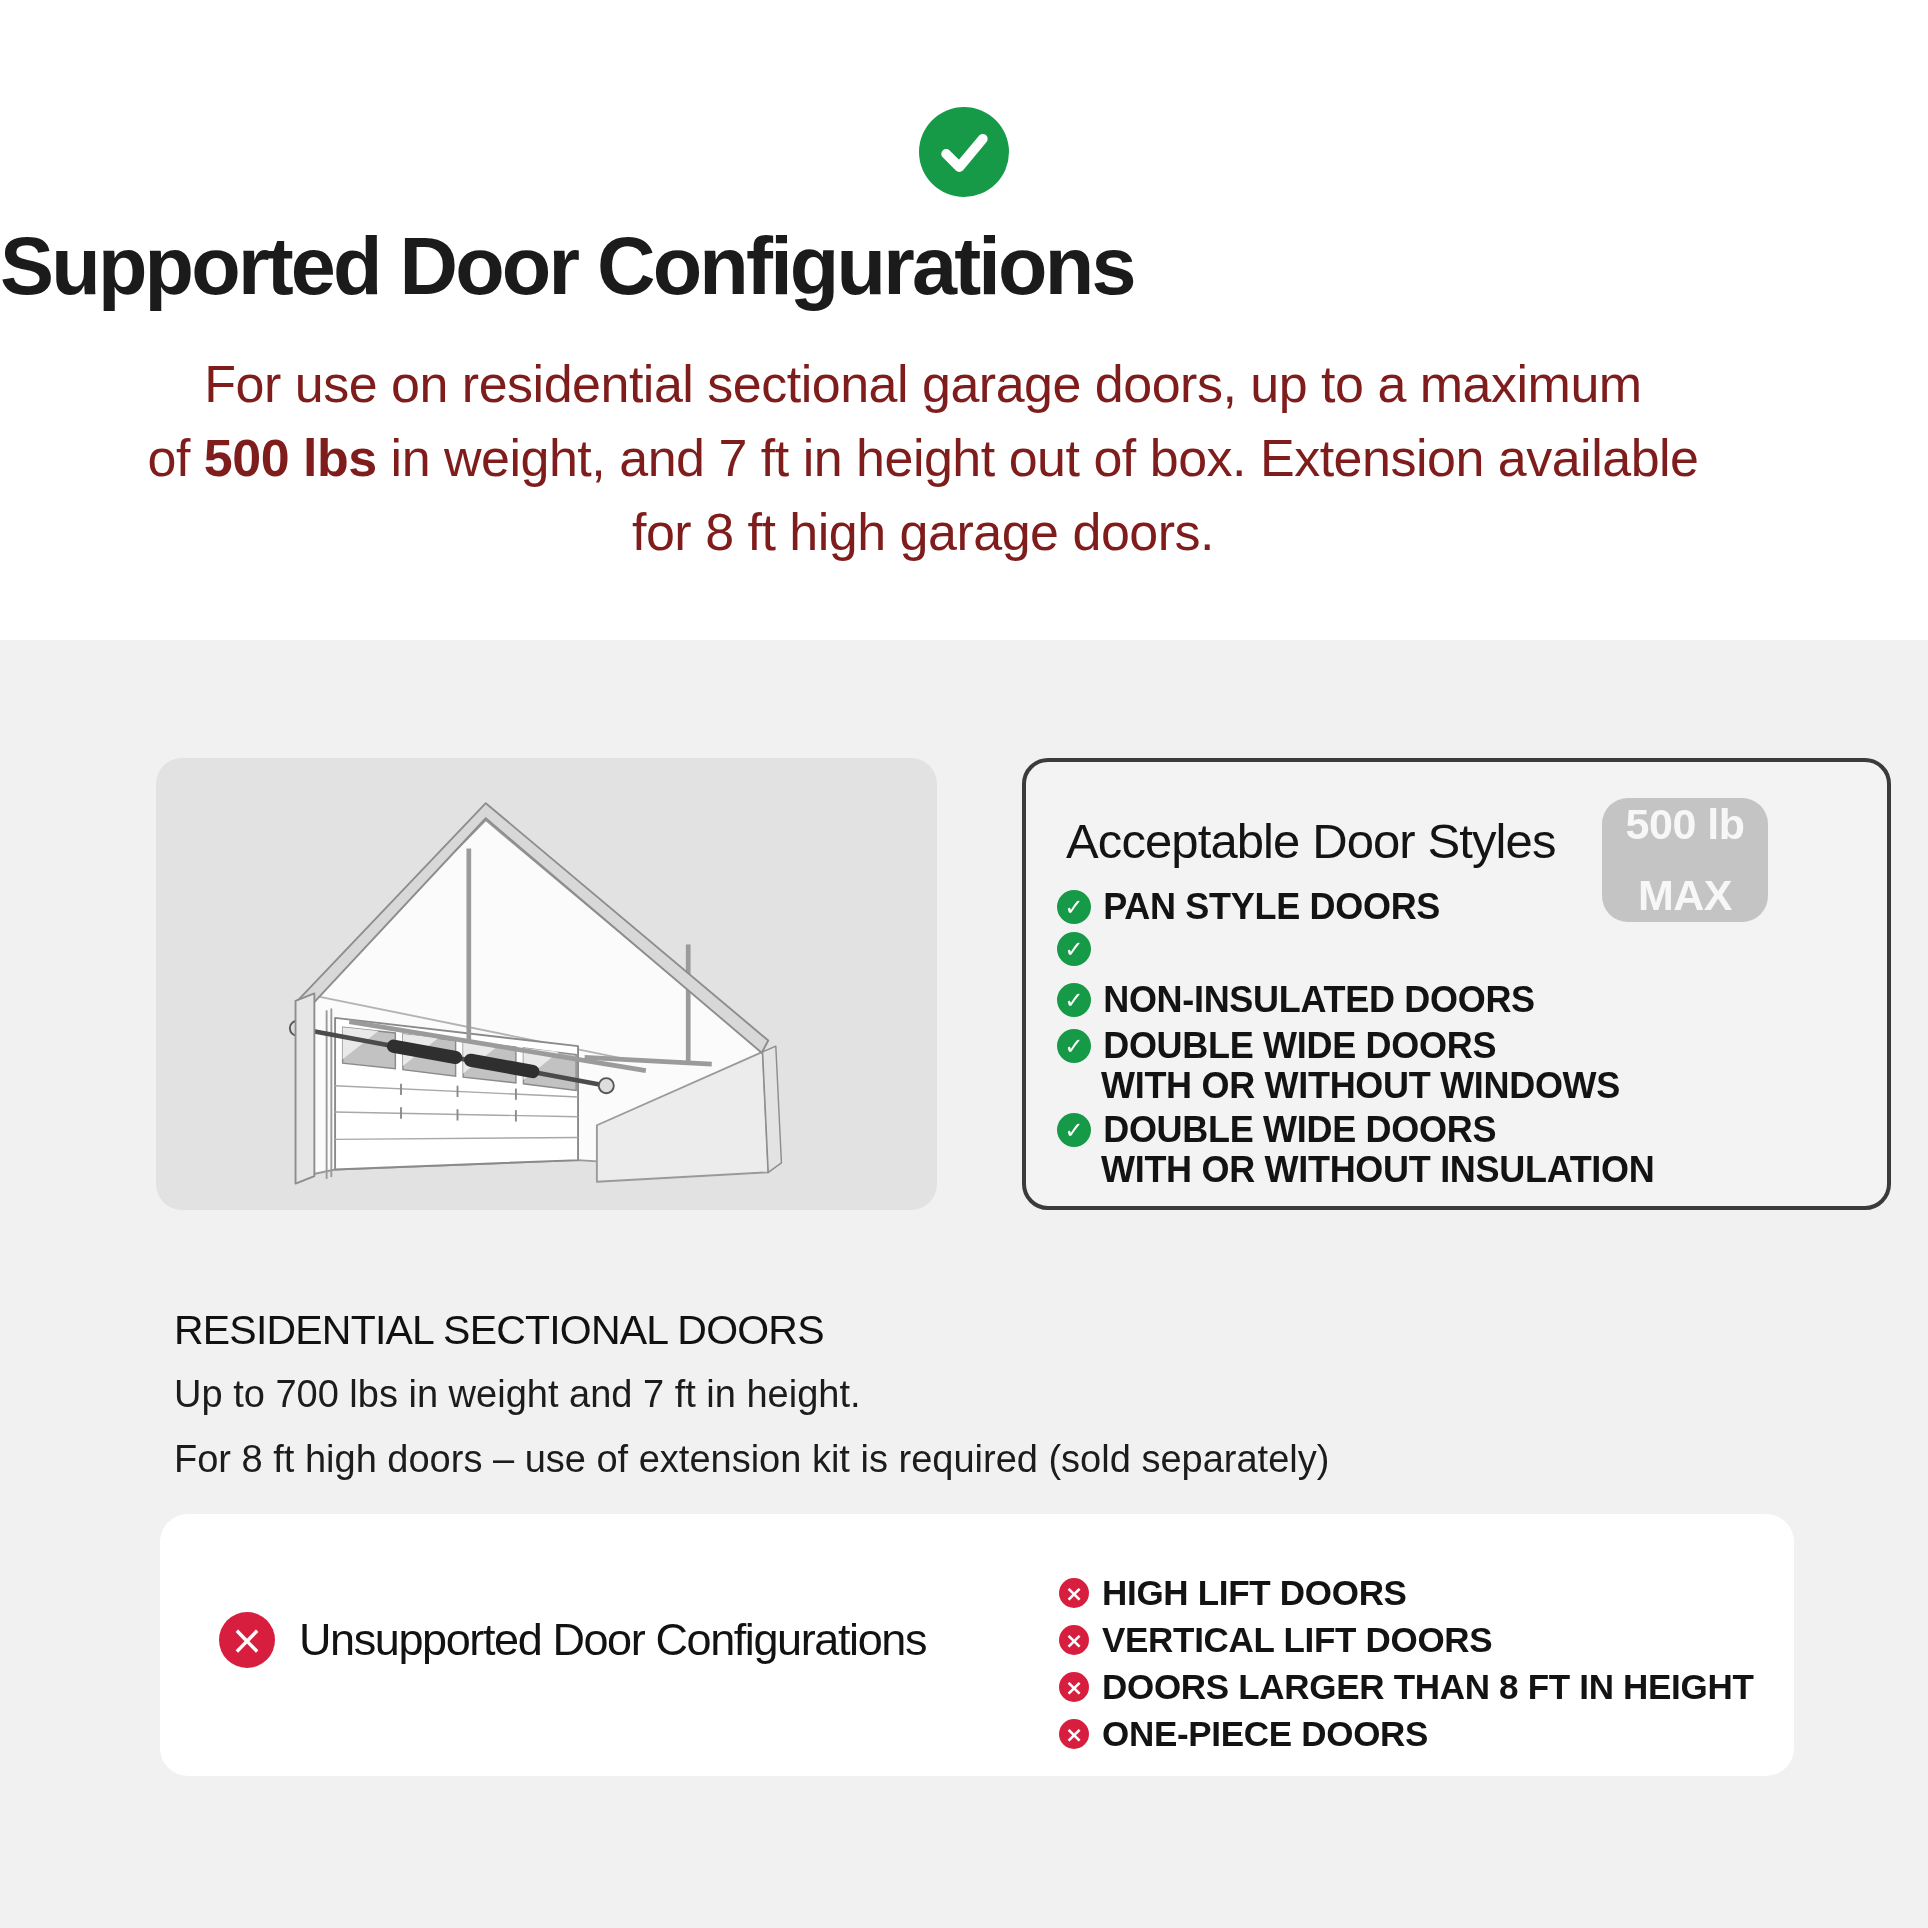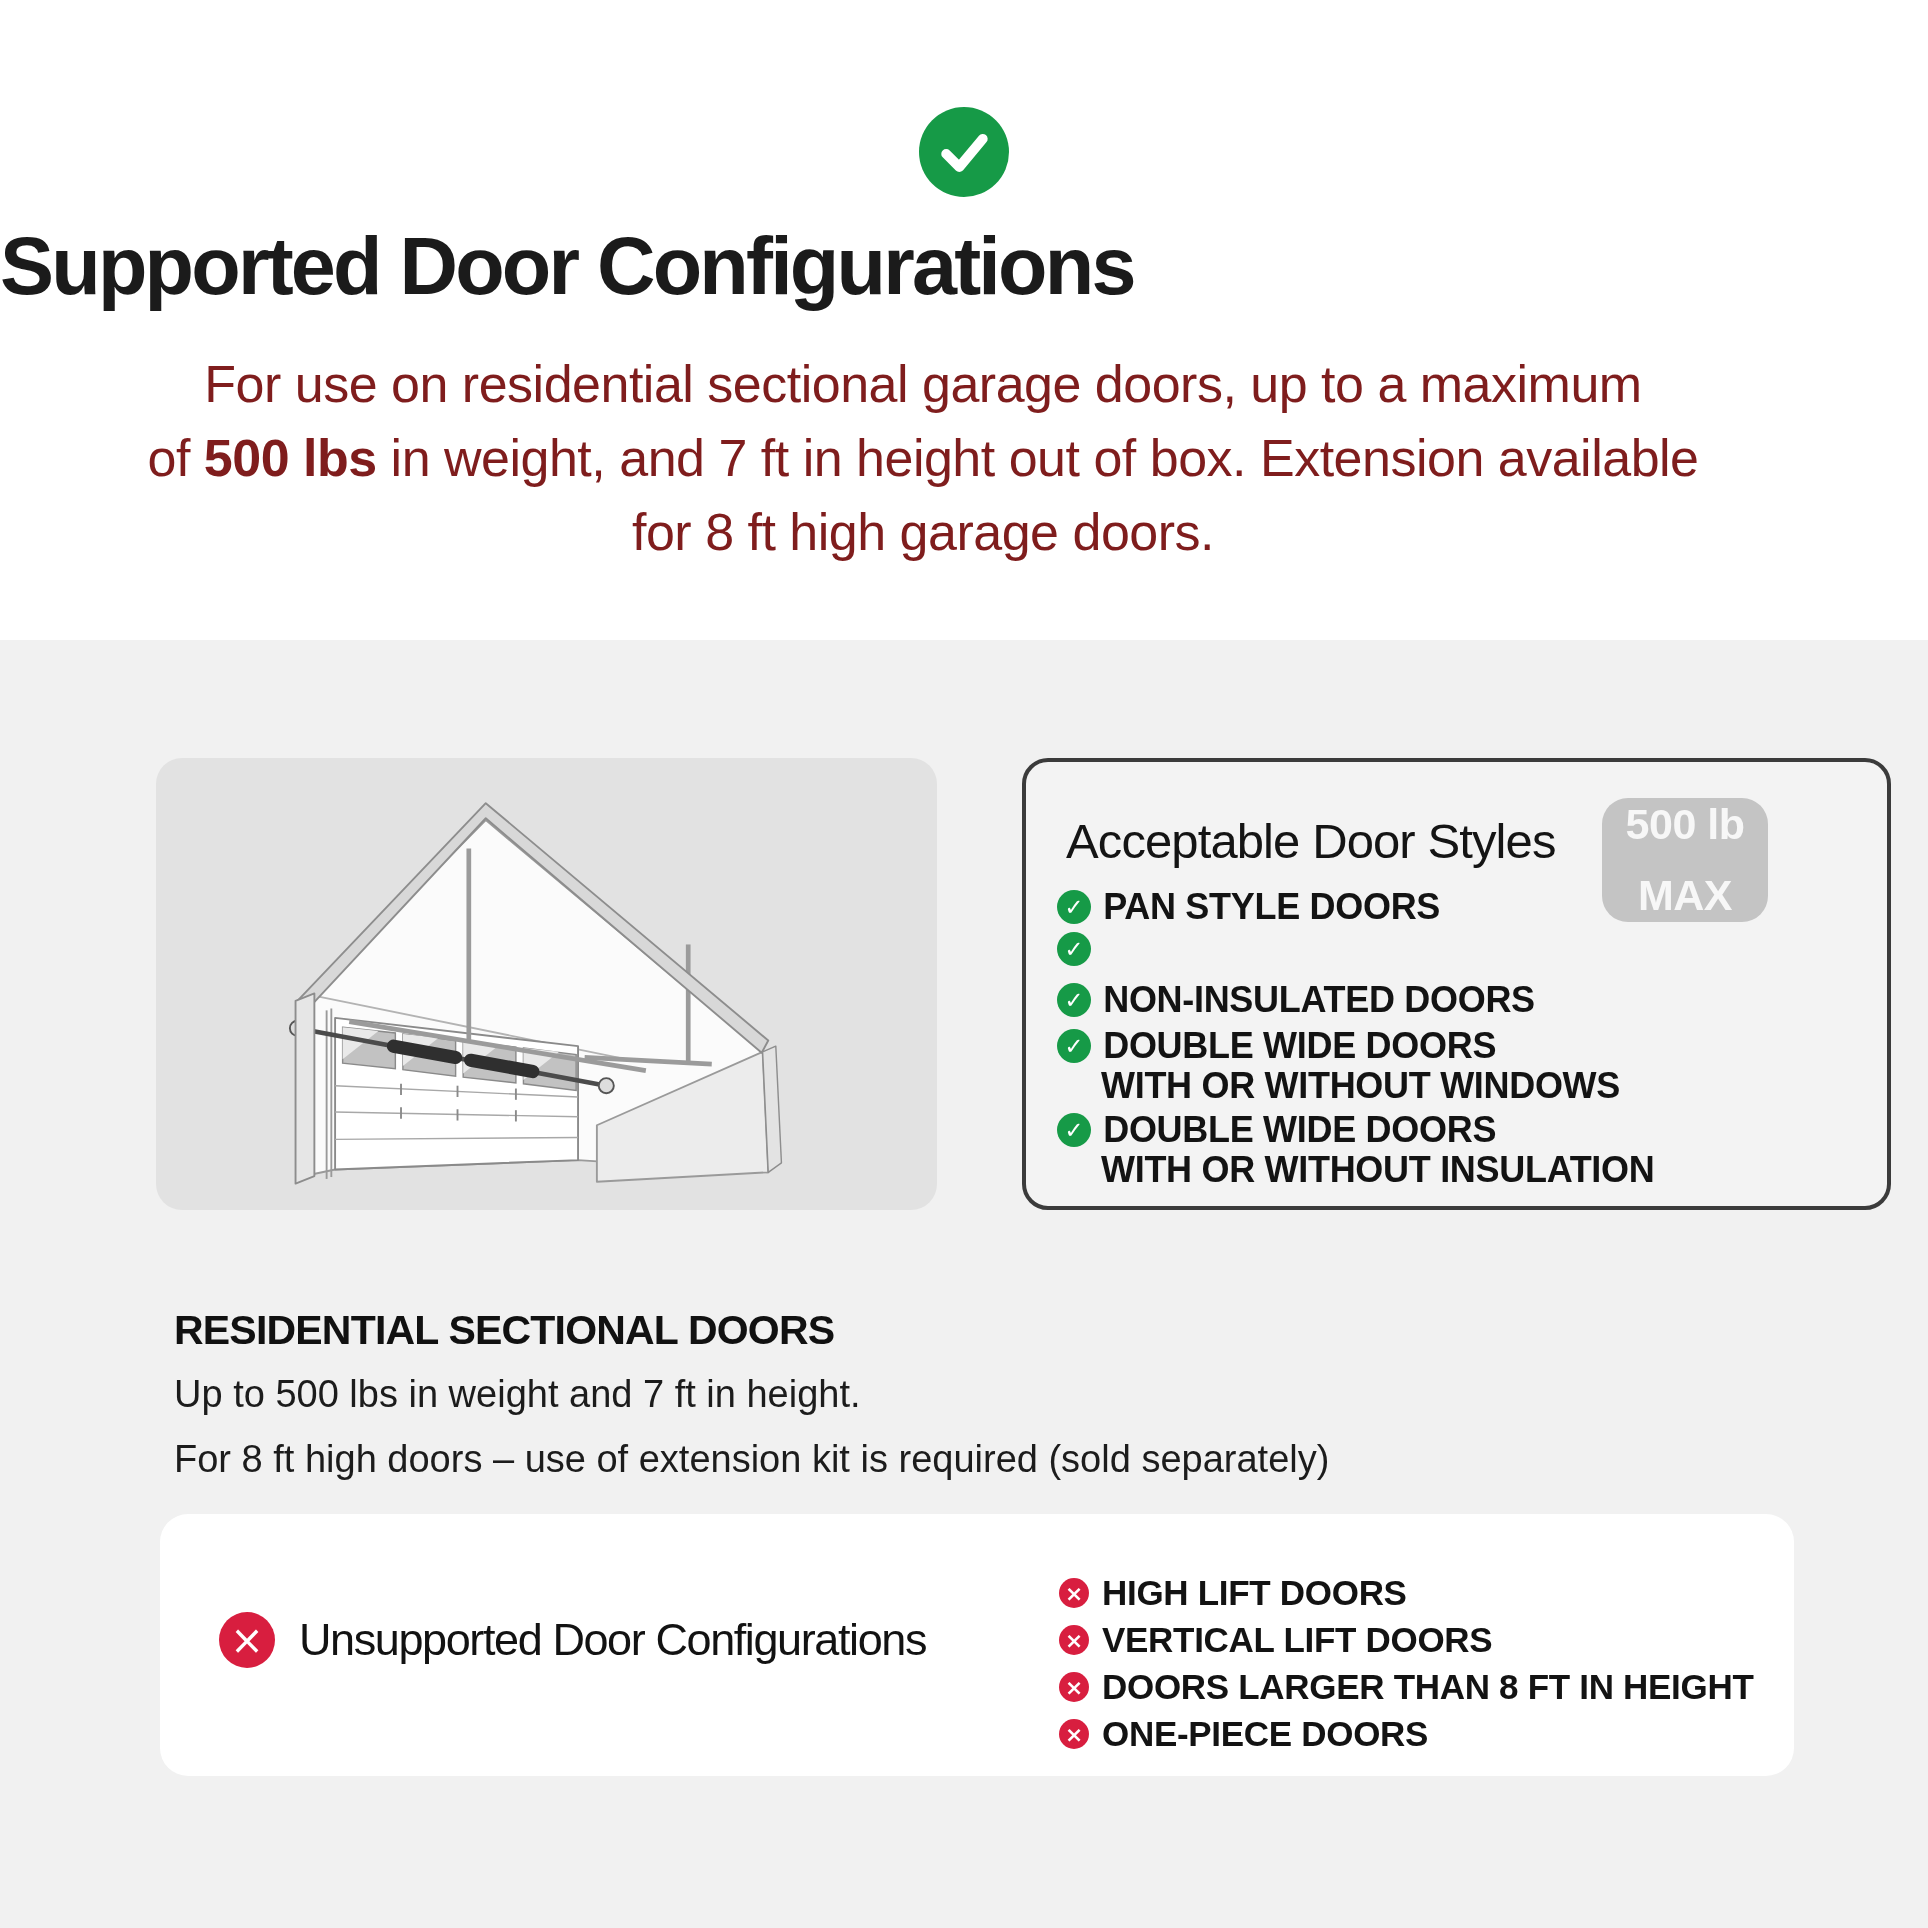--- a/index.html
+++ b/index.html
@@ -47,21 +47,21 @@
   }
   .dot{
     width:34px;height:34px;border-radius:50%;flex:0 0 34px;
     display:flex;align-items:center;justify-content:center;
     font-family:"DejaVu Sans",sans-serif;font-weight:700;
   }
   .dot.green{background:#169a47;color:#ffffff;font-size:22.6px;}
   .dot.small-red{width:30px;height:30px;flex:0 0 30px;background:#d81e3f;color:#fff;font-size:21.7px;}
   
   .res-heading{
-    position:absolute;left:174px;top:667px;font-size:41px;font-weight:700;
+    position:absolute;left:174px;top:667px;font-size:41px;font-weight:400;
     letter-spacing:-0.8px;color:#111;white-space:nowrap;
   }
   .res-line1{position:absolute;left:174px;top:733px;font-size:38px;color:#1c1c1c;white-space:nowrap;}
   .res-line2{position:absolute;left:174px;top:798px;font-size:38px;color:#1c1c1c;white-space:nowrap;}
   
   .unsupported-card{
     position:absolute;left:160px;top:874px;width:1634px;height:262px;
     background:#ffffff;border-radius:28px;
   }
   .big-x{
@@ -176,21 +176,21 @@
       </div>
       <div class="sub-line" style="top:303px;">WITH OR WITHOUT WINDOWS</div>
       <div class="item-row" style="top:347px;left:31px;">
         <span class="dot green">✓</span>
         <span class="label">DOUBLE WIDE DOORS</span>
       </div>
       <div class="sub-line" style="top:387px;">WITH OR WITHOUT INSULATION</div>
     </div>
 
     <div class="res-heading">RESIDENTIAL SECTIONAL DOORS</div>
-    <div class="res-line1">Up to 500 lbs in weight and 7 ft in height.</div>
+    <div class="res-line1">Up to 700 lbs in weight and 7 ft in height.</div>
     <div class="res-line2">For 8 ft high doors – use of extension kit is required (sold separately)</div>
 
     <div class="unsupported-card">
       <div class="big-x">×</div>
       <div class="unsupported-heading">Unsupported Door Configurations</div>
 
       <div class="u-row" style="top:59px;">
         <span class="dot small-red">×</span>
         <span class="label">HIGH LIFT DOORS</span>
       </div>

